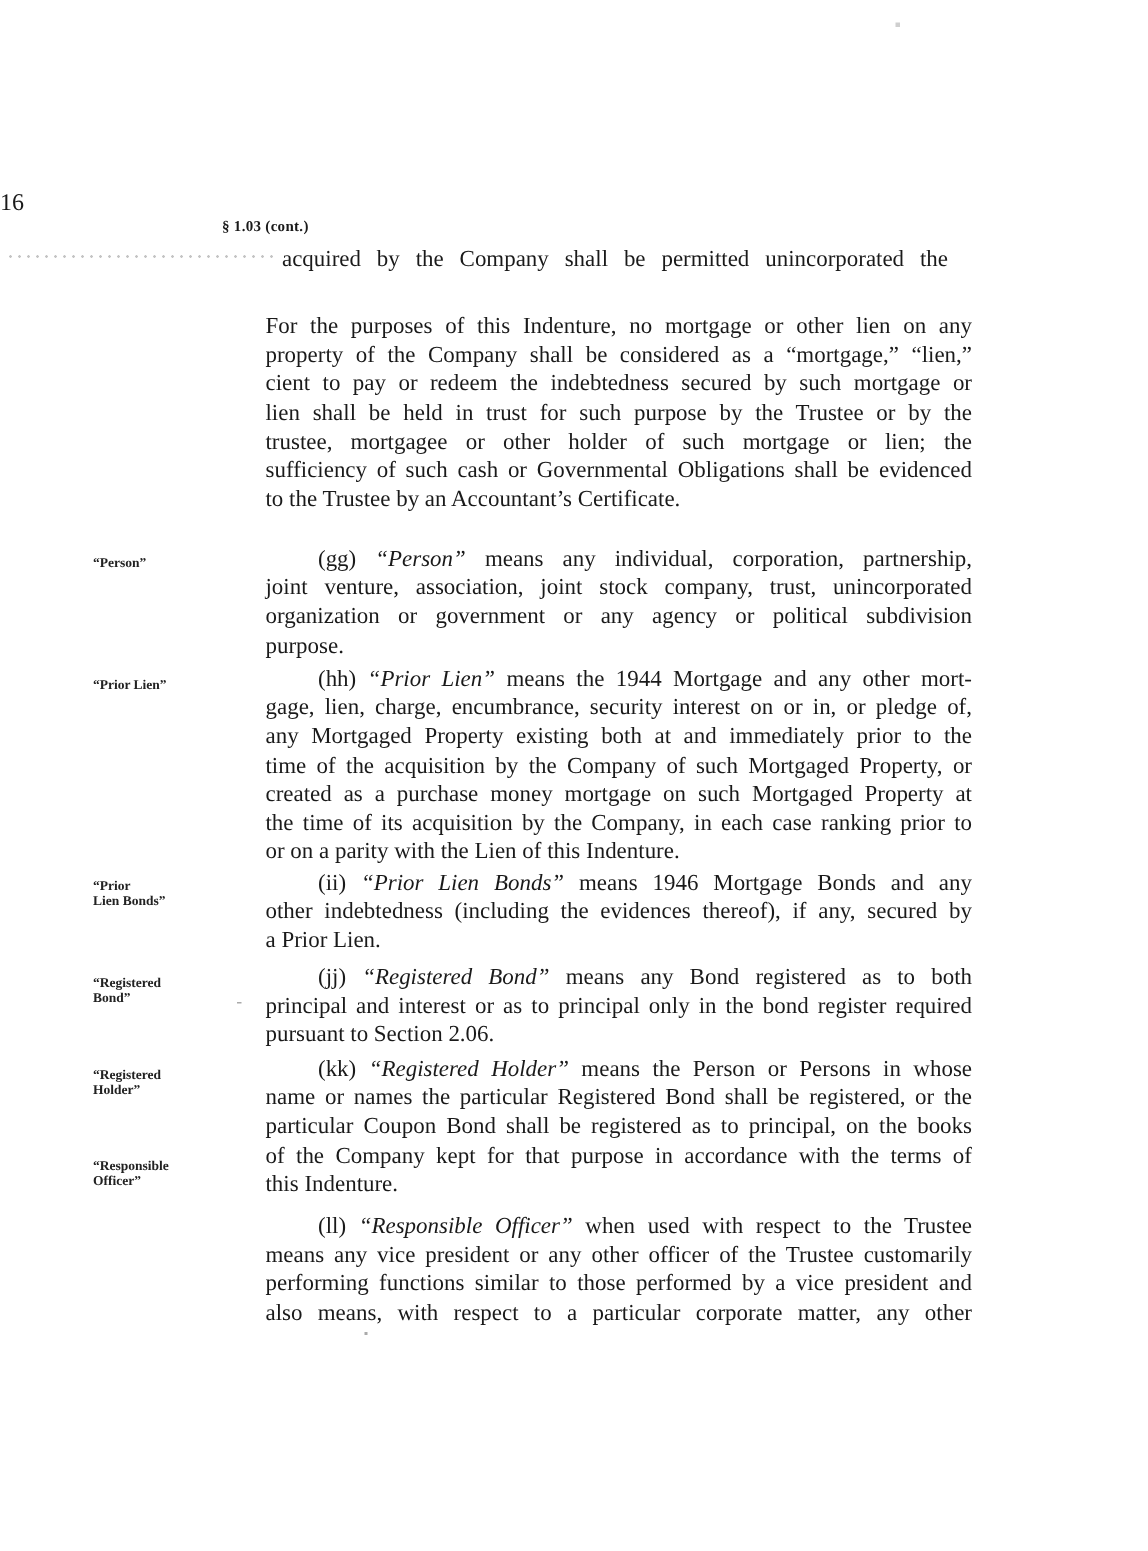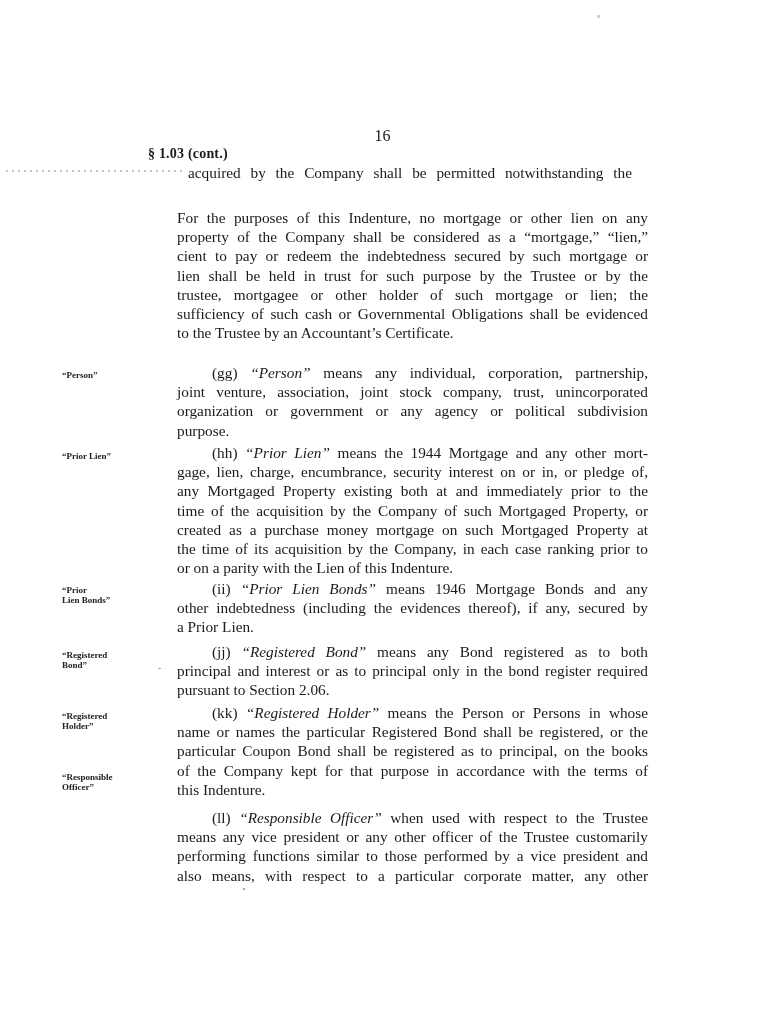--- a/index.html
+++ b/index.html
@@ -1,20 +1,20 @@
 <!DOCTYPE html>
 <html><head>
 <meta charset="utf-8">
 <style>
   html, body { margin: 0; padding: 0; background: #ffffff; }
   body { width: 765px; height: 1034px; position: relative; overflow: hidden;
          font-family: "Liberation Serif", "DejaVu Serif", serif; color: #1a1a1a; }
-  .page-number { position: absolute; left: 0; width: 765px; top: 127px; text-align: center;
+  .page-number { position: absolute; left: 0; width: 765px; top: 127px; 
                  font-size: 16px; }
-  .section-ref { position: absolute; left: 148px; top: 146px; font-size: 14px; font-weight: bold; letter-spacing: 0.2px; }
+  .section-ref { position: absolute; left: 148px; top: 146px; font-size: 10px; font-weight: bold; letter-spacing: 0.2px; }
   .speck { position: absolute; left: 597px; top: 15px; width: 3px; height: 3px; background: #cfcfcf; }
   .dots { position: absolute; left: 4px; top: 168px; width: 178px; height: 6px;
           background-image: radial-gradient(circle, #b5b5b5 0.8px, transparent 1px);
           background-size: 6px 6px; opacity: 0.8; }
   .dot-mark { position: absolute; width: 2px; height: 2px; background: #aaa; }
   .body-text { position: absolute; font-size: 15.3px; line-height: 19.2px; text-align: justify;
                text-align-last: auto; }
   .block-cont { left: 188px; top: 163px; width: 444px; }
   .block-para { left: 161px; width: 471px; margin-left: 16px; }
   .label { position: absolute; left: 62px; font-size: 9px; font-weight: bold; line-height: 10px; color: #222; }
@@ -27,21 +27,21 @@
 
 <div class="speck"></div>
 <div class="dots"></div>
 <div class="dot-mark" style="left:243px; top:888px;"></div>
 <div class="dot-mark" style="left:158px; top:668px; width:3px; height:1px;"></div>
 
 <div class="page-number">16</div>
 <div class="section-ref">§ 1.03 (cont.)</div>
 
 <div class="body-text block-cont">
-  <span class="line">acquired by the Company shall be permitted notwithstanding the</span>
+  <span class="line">acquired by the Company shall be permitted unincorporated the</span>
 </div>
 
 <div class="body-text block-para" style="top:208px;">
   <span class="line">For the purposes of this Indenture, no mortgage or other lien on any</span>
   <span class="line">property of the Company shall be considered as a “mortgage,” “lien,”</span>
   <span class="line">cient to pay or redeem the indebtedness secured by such mortgage or</span>
   <span class="line">lien shall be held in trust for such purpose by the Trustee or by the</span>
   <span class="line">trustee, mortgagee or other holder of such mortgage or lien; the</span>
   <span class="line">sufficiency of such cash or Governmental Obligations shall be evidenced</span>
   <span class="line last">to the Trustee by an Accountant’s Certificate.</span>

